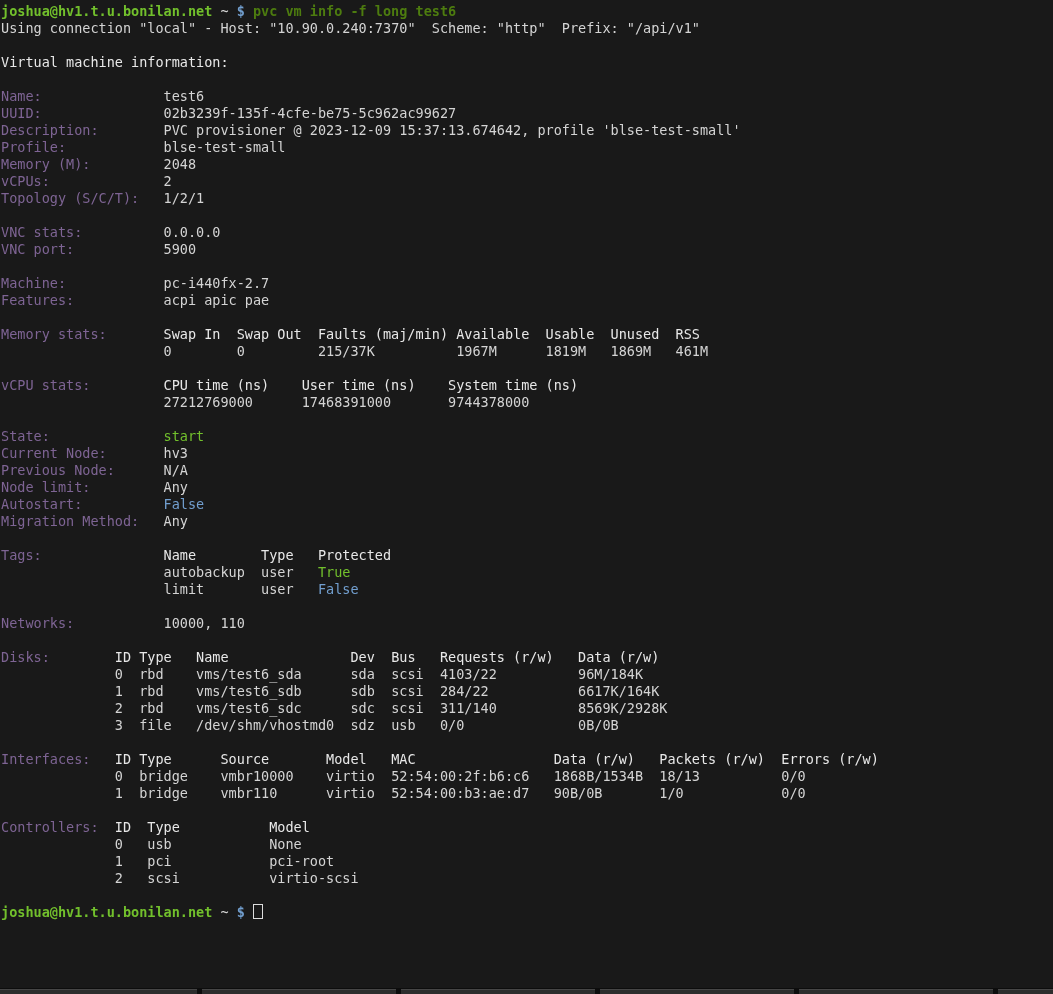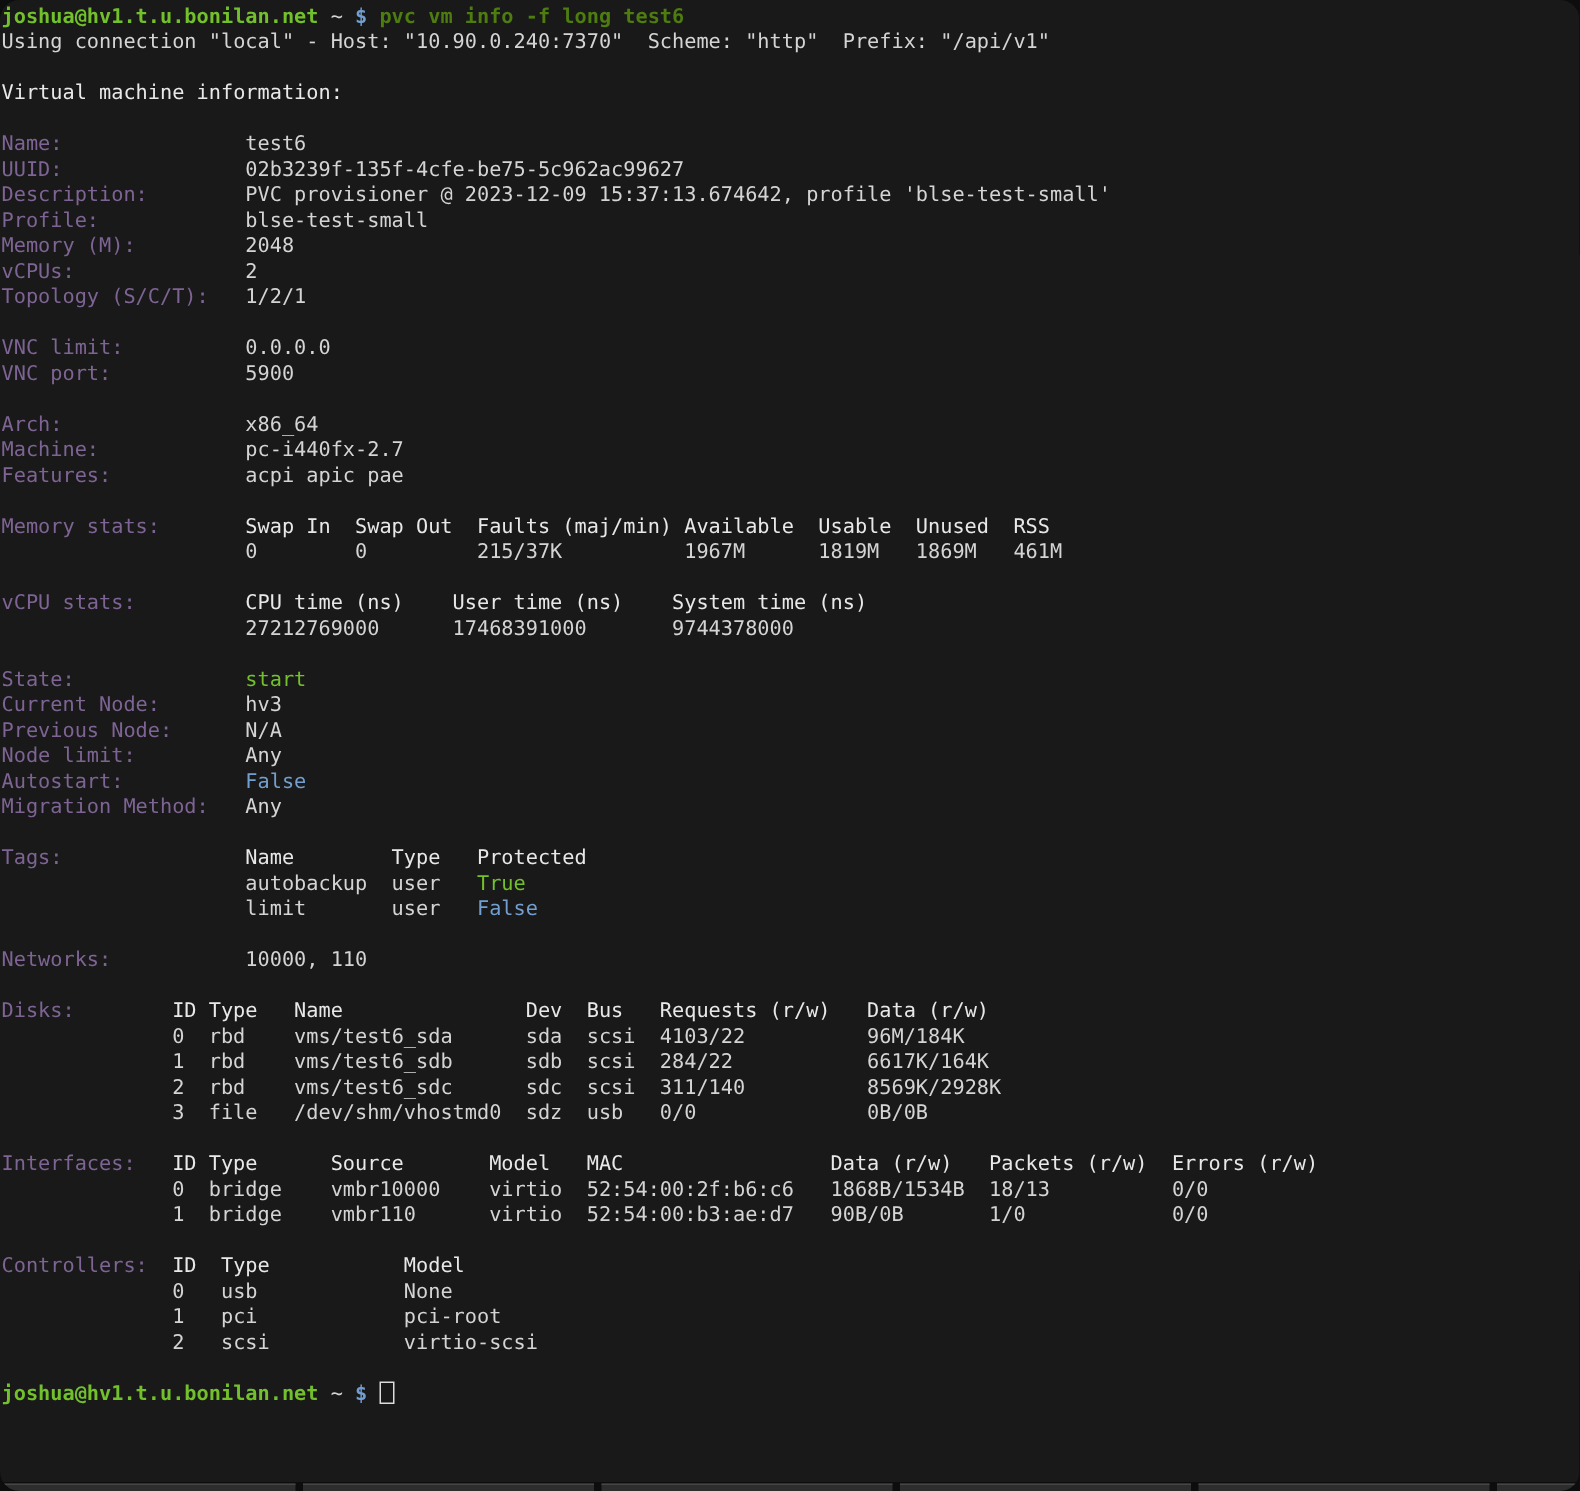--- a/index.html
+++ b/index.html
@@ -1,17 +1,17 @@
 <!DOCTYPE html>
 <html><head>
 <meta charset="utf-8">
 <style>
   html,body{margin:0;padding:0;background:#0d0d0d;}
   .term{position:relative;width:1053px;height:994px;background:#191919;overflow:hidden;
-        font-family:"DejaVu Sans Mono","Liberation Mono",monospace;font-size:13.5px;line-height:17px;color:#d4d4d4;border-radius:13px;}
+        font-family:"DejaVu Sans Mono","Liberation Mono",monospace;font-size:13.5px;line-height:17px;color:#d4d4d4;}
   .screen{position:absolute;top:3px;left:1px;right:0;}
   .ln{position:relative;height:17px;white-space:pre;}
   .ln span{position:absolute;top:0;white-space:pre;}
   .x0{left:0} .x14{left:14ch} .x17{left:17ch} .x18{left:18ch} .x20{left:20ch} .x24{left:24ch}
   .x27{left:27ch} .x29{left:29ch} .x31{left:31ch} .x32{left:32ch} .x33{left:33ch} .x37{left:37ch}
   .x39{left:39ch} .x40{left:40ch} .x43{left:43ch} .x48{left:48ch} .x54{left:54ch} .x55{left:55ch}
   .x56{left:56ch} .x67{left:67ch} .x68{left:68ch} .x71{left:71ch} .x75{left:75ch} .x81{left:81ch}
   .x83{left:83ch} .x96{left:96ch}
   .b{font-weight:bold}
   .grn{color:#72c02c} .blu{color:#729fcf} .lbl{color:#7e6494}
@@ -70,34 +70,30 @@
       <span class="x20 txt">2</span>
     </div>
     <div class="ln">
       <span class="x0 lbl">Topology (S/C/T):</span>
       <span class="x20 txt">1/2/1</span>
     </div>
 
     <div class="ln"></div>
 
     <div class="ln">
-      <span class="x0 lbl">VNC limit:</span>
+      <span class="x0 lbl">VNC stats:</span>
       <span class="x20 txt">0.0.0.0</span>
     </div>
     <div class="ln">
       <span class="x0 lbl">VNC port:</span>
       <span class="x20 txt">5900</span>
     </div>
 
     <div class="ln"></div>
 
-    <div class="ln">
-      <span class="x0 lbl">Arch:</span>
-      <span class="x20 txt">x86_64</span>
-    </div>
     <div class="ln">
       <span class="x0 lbl">Machine:</span>
       <span class="x20 txt">pc-i440fx-2.7</span>
     </div>
     <div class="ln">
       <span class="x0 lbl">Features:</span>
       <span class="x20 txt">acpi apic pae</span>
     </div>
 
     <div class="ln"></div>

